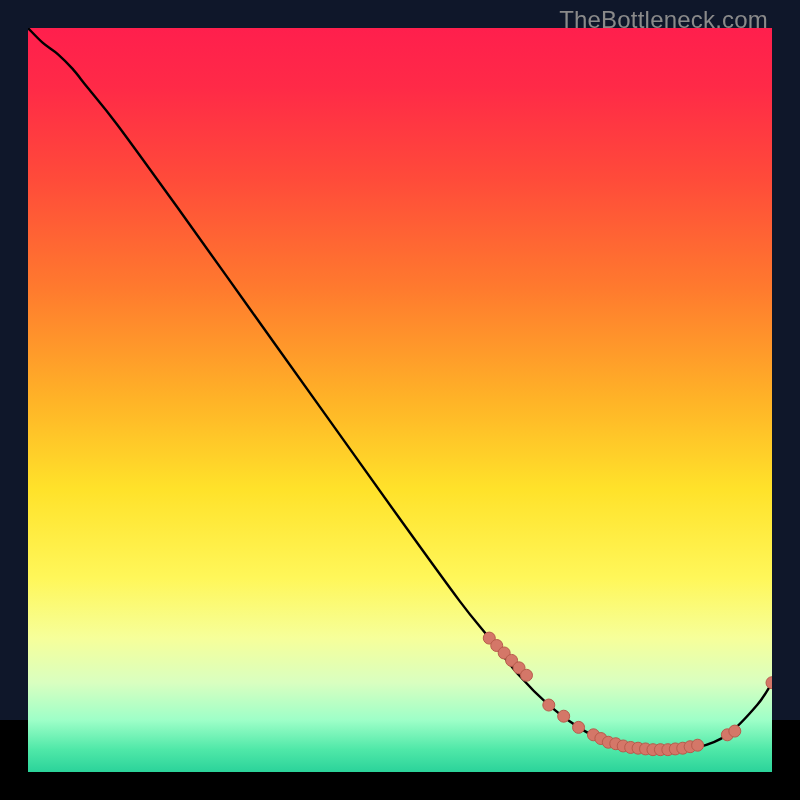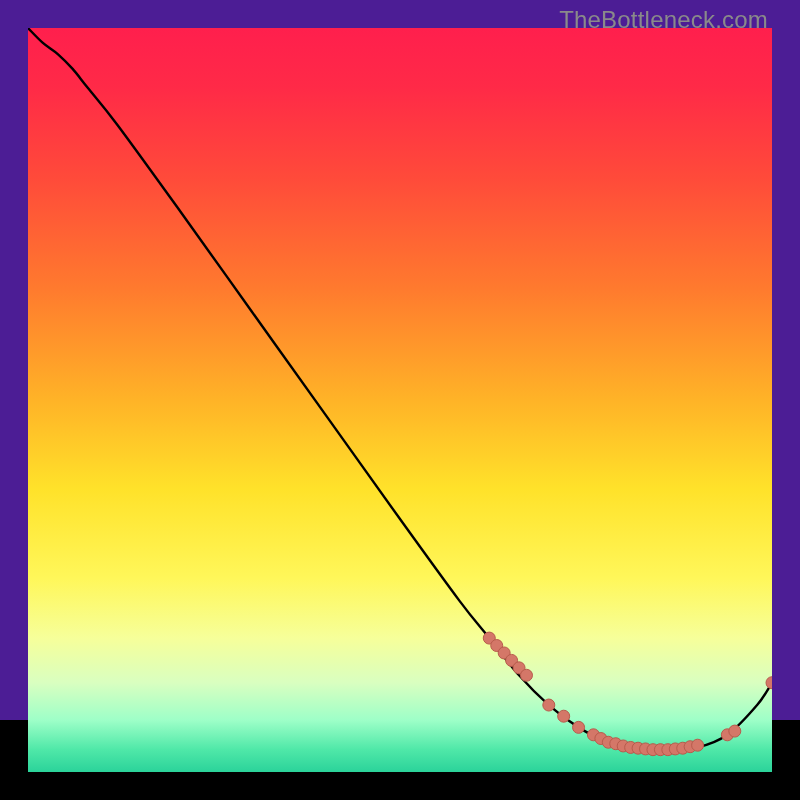--- a/index.html
+++ b/index.html
@@ -8,21 +8,21 @@
     width: 800px;
     height: 800px;
     background: #000;
     overflow: hidden;
     font-family: Arial, Helvetica, sans-serif;
   }
   .stage {
     position: relative;
     width: 800px;
     height: 720px;
-    background: #4c1d95;
+    background: #0f172a;
   }
   .plot {
     position: absolute;
     left: 28px;
     top: 28px;
     width: 744px;
     height: 744px;
   }
   .watermark {
     position: absolute;

